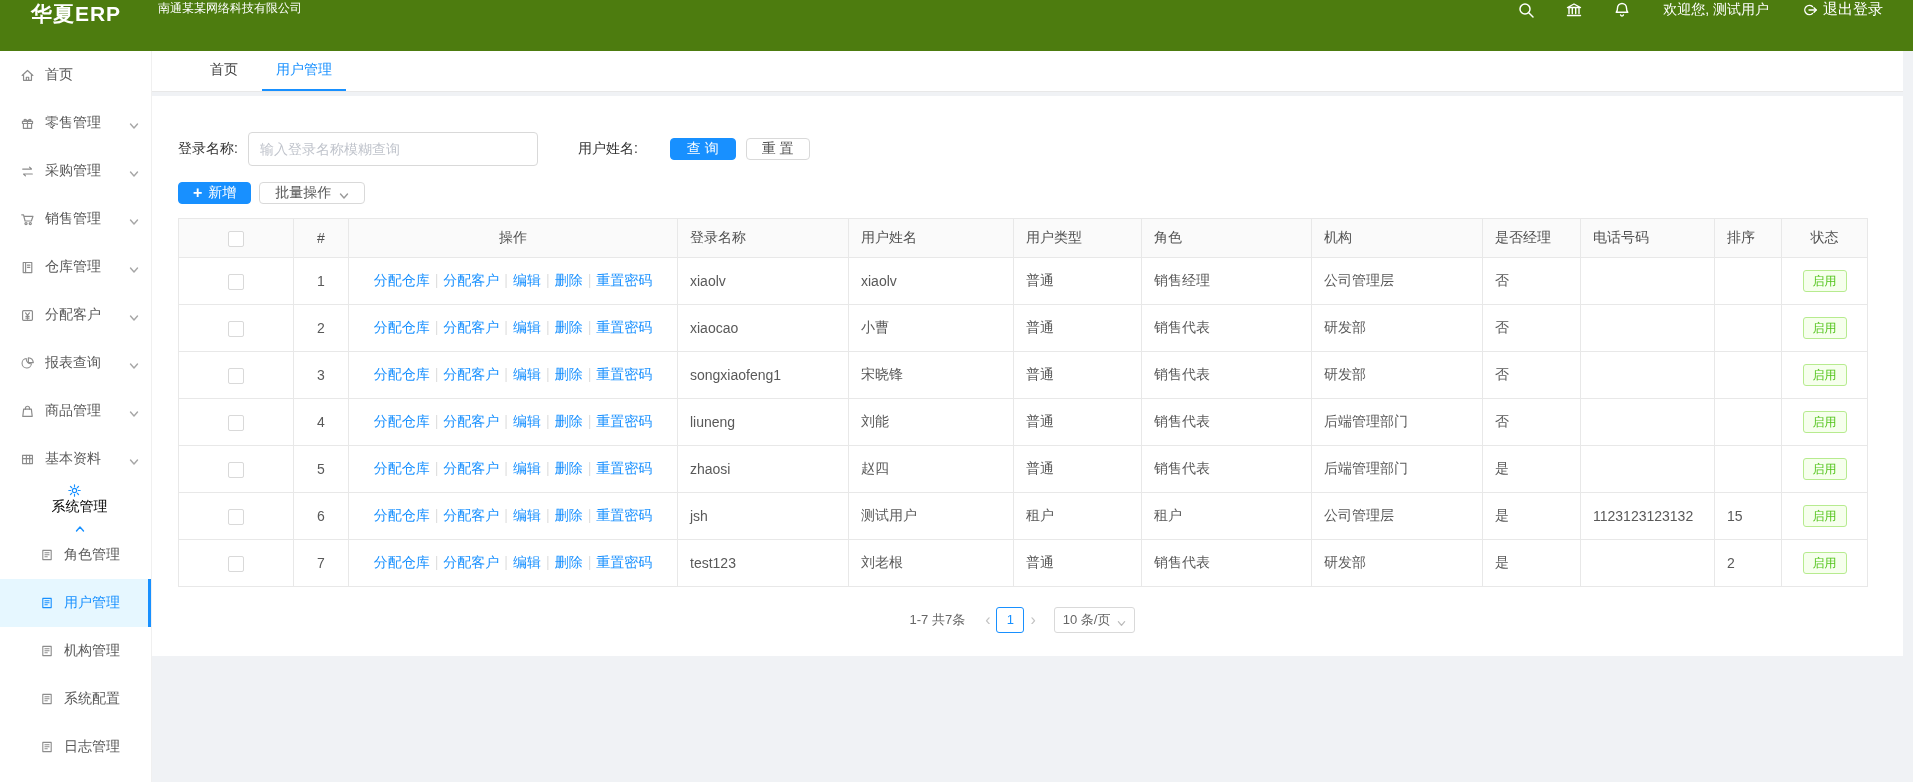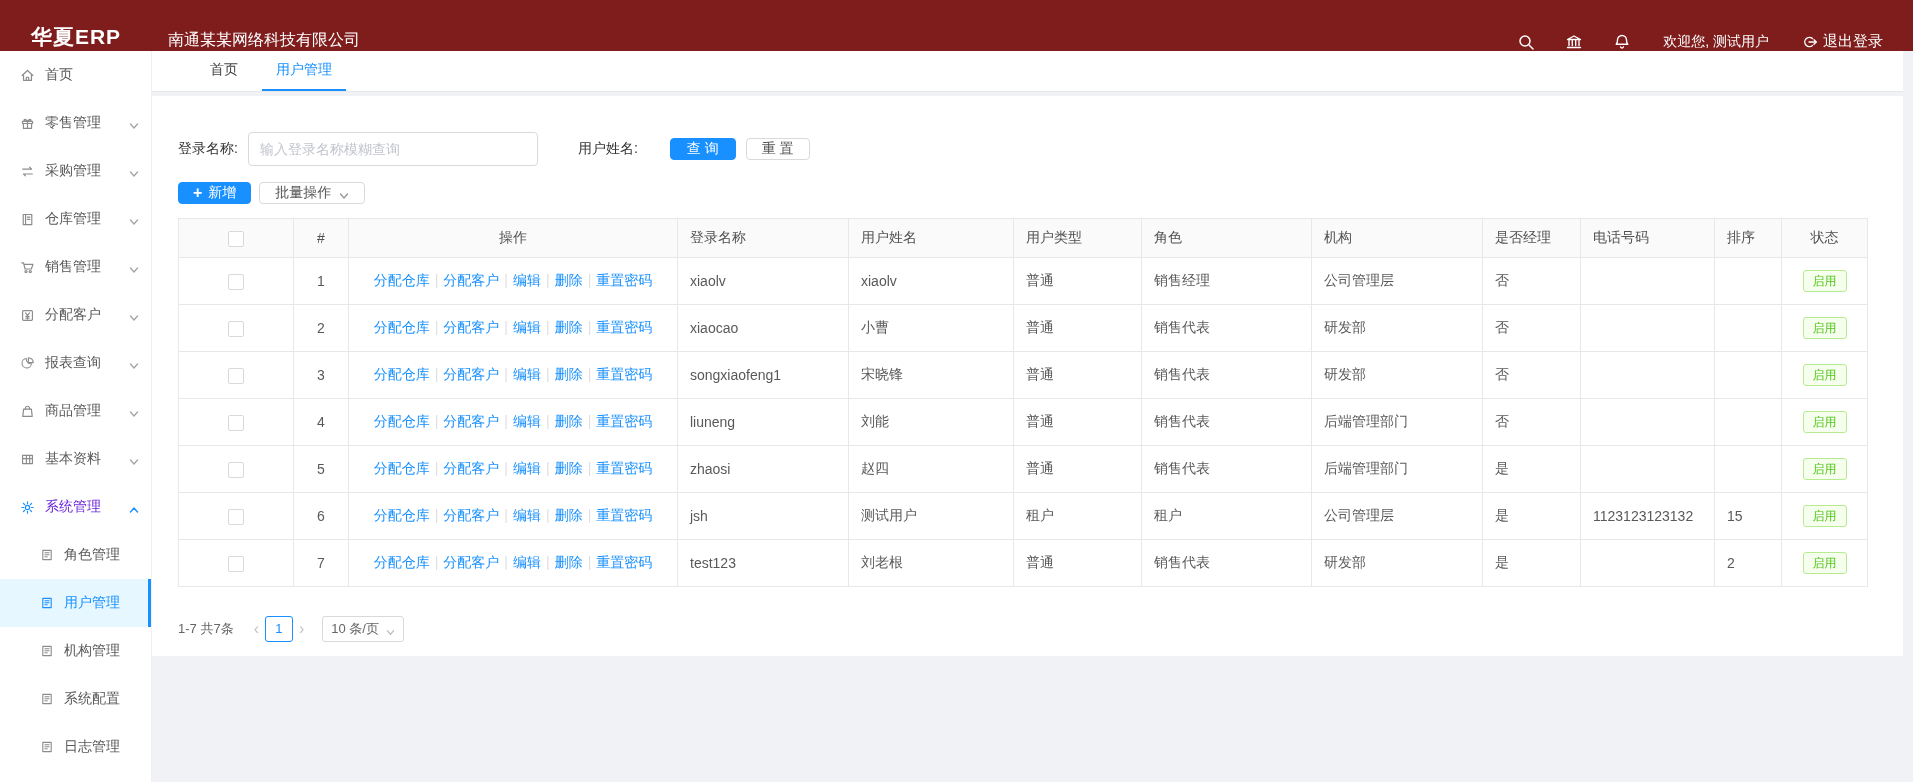--- a/index.html
+++ b/index.html
@@ -1,38 +1,38 @@
 <!DOCTYPE html>
 <html><head>
 <meta charset="utf-8">
 <style>
   * { box-sizing: border-box; margin: 0; padding: 0; }
   html,body { width:1913px; height:782px; font-family:"Liberation Sans","DejaVu Sans",sans-serif; background:#fff; overflow:hidden; }
 
   
-  .topbar { height:51px; background:#7f1d1d; display:flex; align-items:flex-end; color:#fff; }
+  .topbar { height:51px; background:#4d7c0f; display:flex; align-items:flex-start; color:#fff; }
   .logo { width:152px; text-align:center; font-size:21px; font-weight:bold; letter-spacing:1px; flex:0 0 auto; }
-  .company { font-size:16px; margin-left:16px; flex:1 1 auto; }
+  .company { font-size:12px; margin-left:6px; flex:1 1 auto; }
   .top-right { display:flex; align-items:center; margin-right:30px; flex:0 0 auto; }
   .top-icon { width:18px; height:18px; margin-left:30px; color:#fff; cursor:pointer; }
   .top-icon svg { width:100%; height:100%; }
   .welcome { font-size:14px; margin-left:32px; white-space:nowrap; }
   .logout { display:flex; align-items:center; margin-left:32px; font-size:15px; cursor:pointer; white-space:nowrap; }
   .logout .top-icon { margin-left:0; margin-right:6px; width:16px; height:16px; }
 
   
   .layout { display:flex; height:731px; }
   .sidebar { width:152px; flex:0 0 auto; background:#fff; border-right:1px solid #f0f0f0; overflow:hidden; }
   .side-item { height:48px; display:flex; align-items:center; padding:0 12px 0 20px; font-size:14px; color:#595959; cursor:pointer; white-space:nowrap; }
   .side-item .micon { width:15px; height:15px; margin-right:10px; color:#8c8c8c; flex:0 0 auto; }
   .side-item .micon svg { width:100%; height:100%; }
   .side-item .lbl { flex:1 1 auto; }
   .side-item .arrow { width:10px; height:10px; color:#a6a6a6; flex:0 0 auto; }
   .side-item .arrow svg { width:100%; height:100%; }
-  .side-item.active { color:#6d28d9; }
+  .side-item.active { color:#000000;flex-direction:column; }
   .side-item.active .micon, .side-item.active .arrow { color:#1890ff; }
   .sub-item { height:48px; display:flex; align-items:center; padding:0 12px 0 40px; font-size:14px; color:#595959; cursor:pointer; white-space:nowrap; }
   .sub-item .micon { width:14px; height:14px; margin-right:10px; color:#8c8c8c; }
   .sub-item .micon svg { width:100%; height:100%; }
   .sub-item.current { background:#e6f7ff; color:#1890ff; border-right:3px solid #1890ff; }
   .sub-item.current .micon { color:#1890ff; }
 
   .main { flex:1 1 auto; background:#f0f2f5; padding-right:10px; display:flex; flex-direction:column; min-width:0; }
 
   
@@ -67,21 +67,21 @@
   .utable th { background:#fafafa; border:1px solid #e8e8e8; height:39px; font-weight:normal; color:#515151; padding:0 12px; }
   .utable td { border:1px solid #e8e8e8; height:47px; padding:0 12px; text-align:left; overflow:hidden; white-space:nowrap; }
   .utable th.lft { text-align:left; }
   .utable td.ctr, .utable th.ctr { text-align:center; }
   .cbx { display:inline-block; width:16px; height:16px; border:1px solid #d9d9d9; border-radius:2px; background:#fff; vertical-align:middle; cursor:pointer; }
   .op-link { color:#1890ff; text-decoration:none; cursor:pointer; margin:4px 5px; white-space:nowrap;text-align:right; }
   .op-sep { color:#e0e0e0; }
   .badge-enabled { display:inline-block; padding:2px 9px; font-size:12px; line-height:16px; color:#52c41a; background:#f6ffed; border:1px solid #b7eb8f; border-radius:3px; }
 
   
-  .pagination { width:1689px; display:flex; justify-content:flex-start; align-items:center; margin-top:29px; font-size:13px; color:#666; }
+  .pagination { width:1689px; display:flex; justify-content:center; align-items:center; margin-top:20px; font-size:13px; color:#666; }
   .pg-total { margin-right:14px; }
   .pg-arrow { color:#c3c3c3; font-size:16px; line-height:26px; padding:0 6px; cursor:pointer; }
   .pg-num { min-width:28px; height:26px; line-height:24px; text-align:center; border:1px solid #1890ff; color:#1890ff; border-radius:3px; background:#fff; cursor:pointer; }
   .pg-size { height:26px; display:flex; align-items:center; border:1px solid #d9d9d9; border-radius:3px; padding:0 8px; margin-left:12px; color:#666; cursor:pointer; }
   .pg-size .chev { width:9px; height:9px; margin-left:7px; color:#bbb; }
   .pg-size .chev svg { width:100%; height:100%; }
 </style>
 </head>
 <body>
 
@@ -149,36 +149,36 @@
             <path d="M2.5 4.7h8.2l-1.8-1.8"></path>
             <path d="M11.5 9.3H3.3l1.8 1.8"></path>
           </svg></span>
         <span class="lbl">采购管理</span>
         <span class="arrow"><svg viewBox="0 0 10 10" fill="none" stroke="currentColor" stroke-width="1.4" stroke-linecap="round" stroke-linejoin="round">
             <path d="M1.5 3l3.5 4 3.5-4"></path>
           </svg></span>
       </div>
       <div class="side-item">
         <span class="micon"><svg viewBox="0 0 14 14" fill="none" stroke="currentColor" stroke-width="1.1" stroke-linecap="round" stroke-linejoin="round">
+            <path d="M1.6 2.6h1.7l1.4 5.8h5.9l1.5-4.4H4"></path>
+            <circle cx="5.6" cy="10.8" r="1"></circle>
+            <circle cx="9.6" cy="10.8" r="1"></circle>
+          </svg></span>
+        <span class="lbl">销售管理</span>
+        <span class="arrow"><svg viewBox="0 0 10 10" fill="none" stroke="currentColor" stroke-width="1.4" stroke-linecap="round" stroke-linejoin="round">
+            <path d="M1.5 3l3.5 4 3.5-4"></path>
+          </svg></span>
+      </div>
+      <div class="side-item">
+        <span class="micon"><svg viewBox="0 0 14 14" fill="none" stroke="currentColor" stroke-width="1.1" stroke-linecap="round" stroke-linejoin="round">
             <rect x="3" y="2.3" width="8" height="9.4"></rect>
             <path d="M5.2 2.3v9.4"></path>
             <path d="M6.9 4.8h2.3M6.9 6.8h2.3"></path>
           </svg></span>
         <span class="lbl">仓库管理</span>
-        <span class="arrow"><svg viewBox="0 0 10 10" fill="none" stroke="currentColor" stroke-width="1.4" stroke-linecap="round" stroke-linejoin="round">
-            <path d="M1.5 3l3.5 4 3.5-4"></path>
-          </svg></span>
-      </div>
-      <div class="side-item">
-        <span class="micon"><svg viewBox="0 0 14 14" fill="none" stroke="currentColor" stroke-width="1.1" stroke-linecap="round" stroke-linejoin="round">
-            <path d="M1.6 2.6h1.7l1.4 5.8h5.9l1.5-4.4H4"></path>
-            <circle cx="5.6" cy="10.8" r="1"></circle>
-            <circle cx="9.6" cy="10.8" r="1"></circle>
-          </svg></span>
-        <span class="lbl">销售管理</span>
         <span class="arrow"><svg viewBox="0 0 10 10" fill="none" stroke="currentColor" stroke-width="1.4" stroke-linecap="round" stroke-linejoin="round">
             <path d="M1.5 3l3.5 4 3.5-4"></path>
           </svg></span>
       </div>
       <div class="side-item">
         <span class="micon"><svg viewBox="0 0 14 14" fill="none" stroke="currentColor" stroke-width="1.1" stroke-linecap="round" stroke-linejoin="round">
             <rect x="2.4" y="2.4" width="9.2" height="9.2" rx="1"></rect>
             <path d="M5.2 4.6L7 7l1.8-2.4"></path>
             <path d="M5.5 7.8h3M5.5 9.4h3M7 7v3.4"></path>
           </svg></span>

